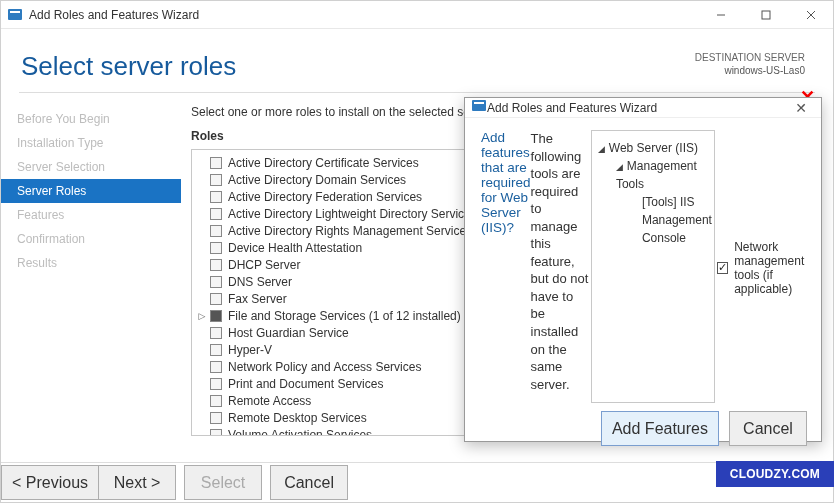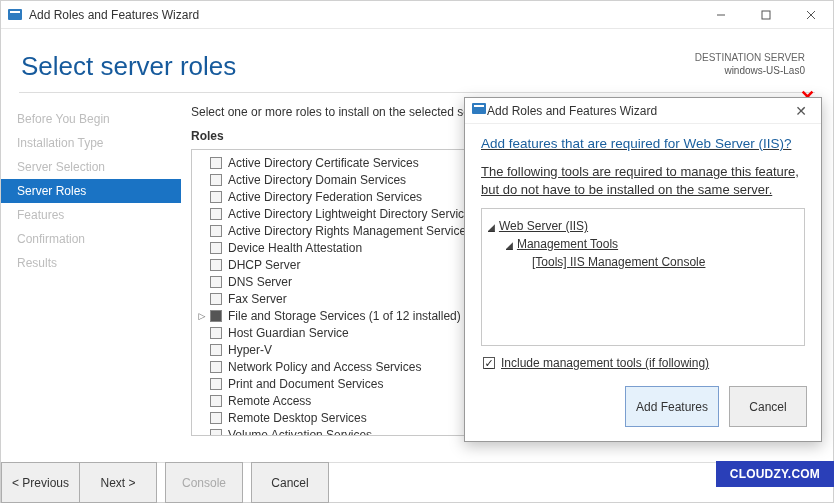--- a/index.html
+++ b/index.html
@@ -29,31 +29,31 @@
   .content { flex:1; padding: 12px 14px 0 10px; display:flex; flex-direction:column; overflow:hidden; }
   .instr { font-size:12px; color:#333; margin-bottom:10px; }
   .roles-lbl { font-weight:bold; font-size:12px; margin-bottom:6px; }
   .roles-box { border:1px solid #c8c8c8; height: 300px; overflow:auto; padding:4px 0 4px 4px; }
   .role-row { display:flex; align-items:center; height:17px; padding-left:14px; font-size:12px; color:#333; position:relative; }
   .role-row .expander { position:absolute; left:1px; width:10px; text-align:center; color:#666; font-size:9px; }
   .role-chk { width:12px; height:12px; border:1px solid #888; margin-right:6px; display:inline-block; background:#f5f5f5; }
   .role-chk.filled { background:#555; }
 
   .footer { position:absolute; left:0; right:0; bottom:0; height:40px; border-top:1px solid #ddd; display:flex; align-items:center; justify-content:flex-start; padding-right:18px; gap:8px; }
-  .btn { min-width:78px; height:41px; border:1px solid #adadad; background:#efefef; font-size:12px; color:#333; display:inline-flex; align-items:center; justify-content:center; padding:0 10px; }
+  .btn { min-width:78px; height:35px; border:1px solid #adadad; background:#efefef; font-size:16px; color:#333; display:inline-flex; align-items:center; justify-content:center; padding:0 10px; }
   .btn.disabled { color:#aaa; }
   .btn-group { display:flex; }
   .btn-group .btn:first-child { border-right:0; }
 
   
   .popup { position:absolute; left:464px; top:97px; width:358px; height:345px; border:1px solid #999; background:#fff; box-shadow:0 4px 14px rgba(0,0,0,0.25); display:flex; flex-direction:column; }
   .popup-titlebar { height:26px; display:flex; align-items:center; padding:0 6px; border-bottom:1px solid #eee; }
   .popup-titlebar .title { font-size:12px; color:#333; }
   .popup-close { margin-left:auto; width:28px; text-align:center; color:#555; font-size:14px; }
-  .popup-body { padding:12px 16px 8px 16px; flex:1; display:flex; flex-direction:column;text-decoration:underline; }
+  .popup-body { padding:12px 16px 8px 16px; flex:1; display:flex; flex-direction:row; }
   .popup-heading { color:#1a5f9e; font-size:13.5px; margin-bottom:12px; }
   .popup-desc { font-size:13px; color:#333; margin-bottom:10px; line-height:1.35; }
   .feat-box { border:1px solid #c8c8c8; flex:1; padding:8px 2px; font-size:12px; color:#333; }
   .feat-line { line-height:1.5; }
   .feat-l1 { padding-left:4px; }
   .feat-l2 { padding-left:22px; }
   .feat-l3 { padding-left:48px; }
   .tri { font-size:9px; color:#444; margin-right:4px; }
   .popup-opt { display:flex; align-items:center; gap:6px; font-size:12px; margin:10px 0 8px 2px; }
   .chk { width:12px; height:12px; border:1px solid #555; display:inline-flex; align-items:center; justify-content:center; font-size:11px; color:#222; }
@@ -191,21 +191,21 @@
           </div>
         </div>
     </div>
   </div>
 
   <div class="footer">
     <div class="btn-group">
       <div class="btn">&lt; Previous</div>
       <div class="btn">Next &gt;</div>
     </div>
-    <div class="btn disabled">Console</div>
+    <div class="btn disabled">Select</div>
     <div class="btn">Cancel</div>
   </div>
 
 </div>
 
 <div class="popup">
   <div class="popup-titlebar">
     <span class="app-icon">
       <svg width="16" height="16" viewBox="0 0 16 16">
           <rect x="1" y="2" width="14" height="11" fill="#2e7bc0" rx="1"></rect>
@@ -218,21 +218,21 @@
   <div class="popup-body">
     <div class="popup-heading">Add features that are required for Web Server (IIS)?</div>
     <div class="popup-desc">The following tools are required to manage this feature, but do not have to be installed on the same server.</div>
     <div class="feat-box">
       <div class="feat-line feat-l1"><span class="tri">◢</span><span>Web Server (IIS)</span></div>
       <div class="feat-line feat-l2"><span class="tri">◢</span><span>Management Tools</span></div>
       <div class="feat-line feat-l3">[Tools] IIS Management Console</div>
     </div>
     <div class="popup-opt">
       <span class="chk">✓</span>
-      <span>Include management tools (if following)</span>
+      <span>Network management tools (if applicable)</span>
     </div>
   </div>
   <div class="popup-buttons">
     <div class="btn primary">Add Features</div>
     <div class="btn">Cancel</div>
   </div>
 </div>
 
 <div class="watermark">CLOUDZY.COM</div>
 

